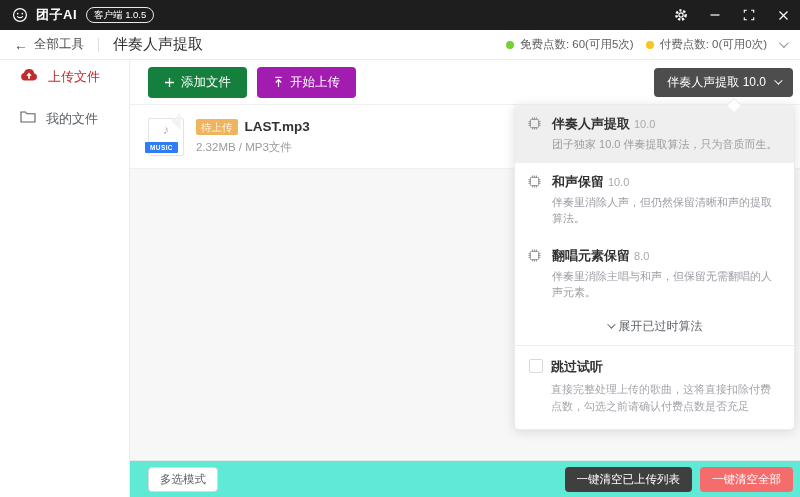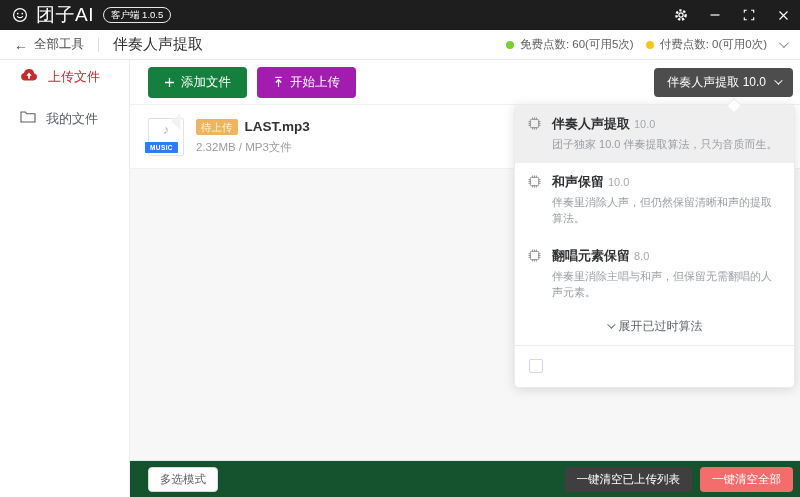--- a/index.html
+++ b/index.html
@@ -3,21 +3,21 @@
 <meta charset="utf-8">
 <style>
   * { margin:0; padding:0; box-sizing:border-box; }
   html,body { width:800px; height:497px; overflow:hidden; }
   body { font-family:"Liberation Sans","DejaVu Sans",sans-serif; }
   .window { position:relative; width:800px; height:497px; background:#fff; display:flex; flex-direction:column; }
 
   
   .titlebar { height:30px; background:#1e1e1e; display:flex; align-items:center; padding:0 0 0 12px; flex:none; }
   .tb-logo { width:16px; height:16px; display:inline-flex; }
-  .tb-name { color:#fff; font-size:19px; margin-left:8px; letter-spacing:.5px; }
+  .tb-name { color:#fff; font-size:13px; margin-left:8px; letter-spacing:.5px;font-weight:bold; }
   .tb-badge { margin-left:9px; color:#fff; font-size:9.5px; border:1px solid #e8e8e8; border-radius:9px; padding:1px 7px; line-height:12px; }
   .tb-controls { margin-left:auto; display:flex; align-items:center; height:100%; }
   .tb-btn { width:34px; height:30px; display:flex; align-items:center; justify-content:center; cursor:pointer; }
   .tb-btn svg { display:block; }
 
   
   .header { height:30px; background:#fff; border-bottom:1px solid #e9e9e9; display:flex; align-items:center; padding:0 14px 0 14px; flex:none; }
   .hd-back { display:flex; align-items:center; font-size:12.5px; color:#4a4a4a; cursor:pointer; }
   .hd-back .arrow { font-size:14px; margin-right:6px; color:#4a4a4a; }
   .hd-sep { width:1px; height:14px; background:#dcdcdc; margin:0 14px; }
@@ -54,21 +54,21 @@
   .music-tag { position:absolute; left:-3px; bottom:3px; background:#2e7cf6; color:#fff; font-size:6.5px; font-weight:bold; padding:2px 5px; border-radius:1px; letter-spacing:.4px; }
   .file-info { display:flex; flex-direction:column; gap:5px; }
   .file-line1 { display:flex; align-items:center; gap:7px; }
   .status-badge { background:#efb55e; color:#fdf3df; font-size:10.5px; padding:2px 5px; border-radius:2px; line-height:12px; }
   .file-name { font-size:13.5px; color:#303133; font-weight:bold; }
   .file-meta { font-size:11.5px; color:#9b9b9b; }
 
   .empty-area { flex:1; background:#f7f7f8; }
 
   
-  .footer { height:37px; flex:none; background:#14532d; border-top:1px solid #e7e7e7; display:flex; align-items:center; padding:0 7px 0 18px; }
+  .footer { height:37px; flex:none; background:#5eead4; border-top:1px solid #e7e7e7; display:flex; align-items:center; padding:0 7px 0 18px; }
   .btn-plain { background:#fff; border:1px solid #d9d9d9; color:#606266; font-size:11.5px; height:25px; padding:0 11px; }
   .footer-right { margin-left:auto; display:flex; gap:8px; }
   .btn-dark-sm { background:#3f3f3f; color:#fff; font-size:11.5px; height:25px; padding:0 12px; }
   .btn-danger-sm { background:#f56c6c; color:#fff; font-size:11.5px; height:25px; padding:0 12px; }
 
   
   .dropdown { position:absolute; left:514px; top:104px; width:281px; background:#fff; border:1px solid #ebebeb; border-radius:5px; box-shadow:0 2px 12px rgba(0,0,0,.12); z-index:10; }
   .dropdown::before { content:""; position:absolute; top:-5px; left:214px; width:9px; height:9px; background:#fff; border-left:1px solid #ebebeb; border-top:1px solid #ebebeb; transform:rotate(45deg); }
   .dd-option { display:flex; gap:10px; padding:9px 12px 10px 12px; cursor:pointer; }
   .dd-option.selected { background:#efefef; }
@@ -252,16 +252,20 @@
 
     <div class="dd-expand">
       <span class="expand-chevron"></span>
       <span>展开已过时算法</span>
     </div>
 
     <div class="dd-divider"></div>
 
     <div class="dd-skip">
       <span class="checkbox"></span>
+      <span>
+        <div class="skip-label">跳过试听</div>
+        <div class="skip-desc">直接完整处理上传的歌曲，这将直接扣除付费点数，勾选之前请确认付费点数是否充足</div>
+      </span>
     </div>
   </div>
 
 </div>
 
 </body></html>

